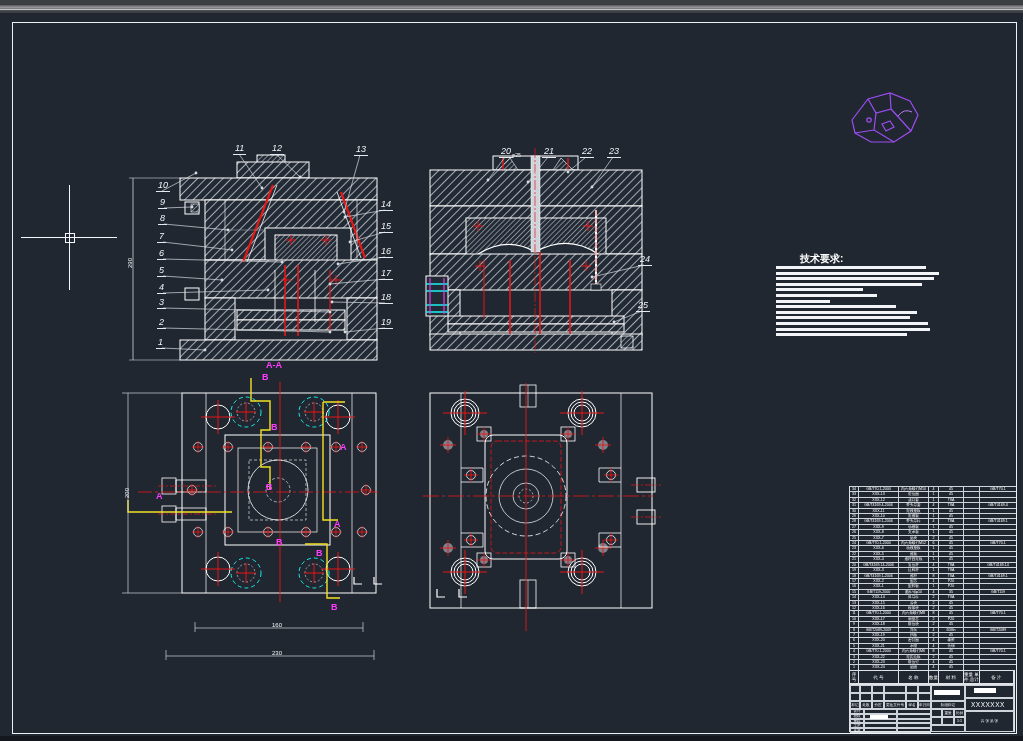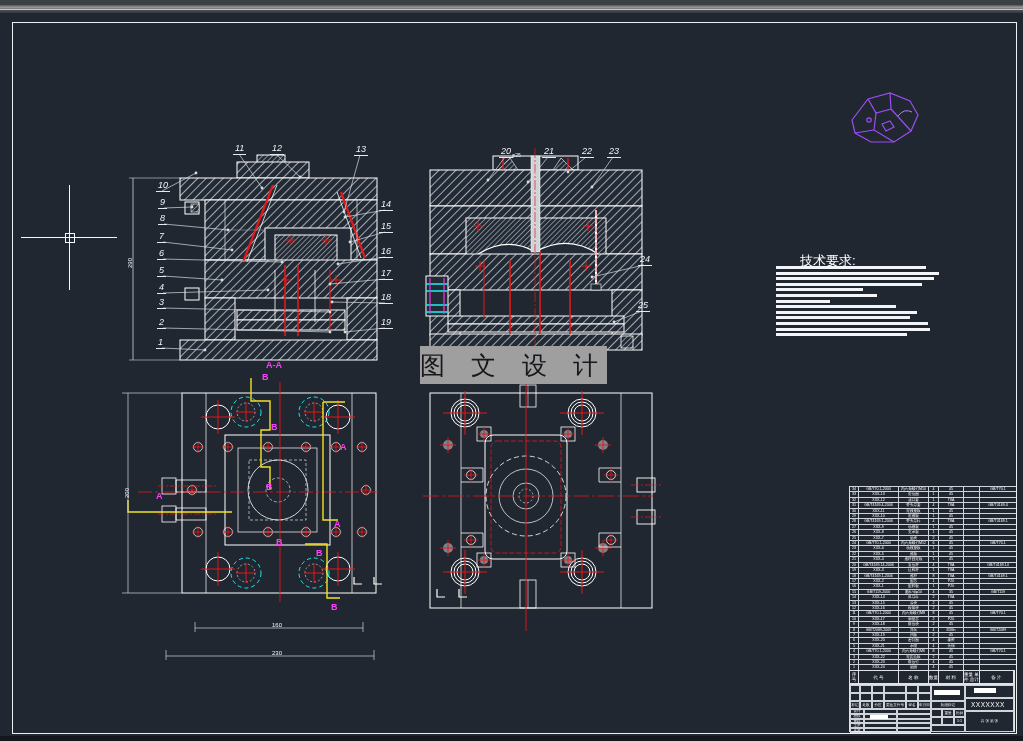--- a/index.html
+++ b/index.html
@@ -15,21 +15,21 @@
   .callout{position:absolute;font-size:9px;font-style:italic;color:#f2f4f7;
     border-bottom:1px solid #e6e9ee;line-height:9px;padding:0 2px 1px 2px;z-index:6;}
   .dim{position:absolute;font-size:6px;color:#f2f4f7;z-index:6;white-space:nowrap;}
   .dim.rot{transform:rotate(-90deg);transform-origin:left top;}
   .mlabel{position:absolute;font-size:9px;font-weight:bold;color:#ff3cff;z-index:7;line-height:9px;}
   #sectionA{position:absolute;font-size:9px;font-weight:bold;color:#ff3cff;z-index:7;}
   #watermark{position:absolute;left:420px;top:346px;width:187px;height:38px;background:#9f9f9f;
     z-index:8;display:flex;align-items:center;justify-content:center;
     font-family:"DejaVu Serif",serif;font-size:25px;color:#16181c;letter-spacing:9px;white-space:nowrap;}
   
-  #techreq-title{position:absolute;left:800px;top:252px;font-size:13px;font-weight:normal;color:#fff;z-index:6;}
+  #techreq-title{position:absolute;left:800px;top:252px;font-size:10px;font-weight:bold;color:#fff;z-index:6;}
   .tbar{position:absolute;height:3px;background:#f2f4f7;z-index:6;}
   
   .xline{position:absolute;background:#f5f7fa;z-index:9;}
   #pickbox{position:absolute;left:65px;top:233px;width:8px;height:8px;border:1px solid #f5f7fa;z-index:9;background:transparent;}
   
   #parts{position:absolute;left:849px;top:486px;width:166px;z-index:6;border-left:1px solid #dfe3e8;}
   .prow{display:flex;height:5.41px;box-sizing:border-box;border-top:1px solid #cfd4da;}
   .prow .c{box-sizing:border-box;border-right:1px solid #cfd4da;font-size:3.6px;line-height:4.6px;
     color:#fff;overflow:hidden;white-space:nowrap;text-align:center;}
   .c0{width:9px}.c1{width:40px}.c2{width:30px}.c3{width:10px}.c4{width:25px}.c5{width:16px}.c6{width:36px;border-right:none!important}
@@ -154,21 +154,20 @@
     <line x1="8" y1="157" x2="30" y2="157"></line>
         <line x1="8" y1="164" x2="30" y2="164"></line>
   </g>
   <line x1="12" y1="130" x2="12" y2="166" stroke="#e83ce8" stroke-width="1.2"></line>
   <line x1="26" y1="130" x2="26" y2="166" stroke="#e83ce8" stroke-width="1.2"></line>
 
   <rect x="203" y="188" width="12" height="12" fill="url(#hd)" stroke="#fff" stroke-width="0.8"></rect>
 </svg>
 <span class="dim" style="left:512px;top:152px;font-size:5px">φ25</span>
 
-<div id="watermark">图 文 设 计</div>
 
 <svg id="view3" style="left:118px;top:372px" width="270" height="300" viewBox="0 0 270 300">
   <rect x="64" y="21" width="194" height="200" fill="none" stroke="#fff"></rect>
   <line x1="88" y1="21" x2="88" y2="221" stroke="#fff" stroke-width="0.7"></line>
   <line x1="234" y1="21" x2="234" y2="221" stroke="#fff" stroke-width="0.7"></line>
 
   <rect x="107" y="63" width="105" height="110" fill="none" stroke="#fff"></rect>
   <rect x="120" y="76" width="79" height="84" fill="none" stroke="#fff" stroke-width="0.7"></rect>
   <rect x="131" y="88" width="57" height="60" fill="none" stroke="#fff" stroke-width="0.6" stroke-dasharray="3,2"></rect>
   <circle cx="160" cy="118" r="30" fill="none" stroke="#fff" stroke-width="0.8"></circle>

